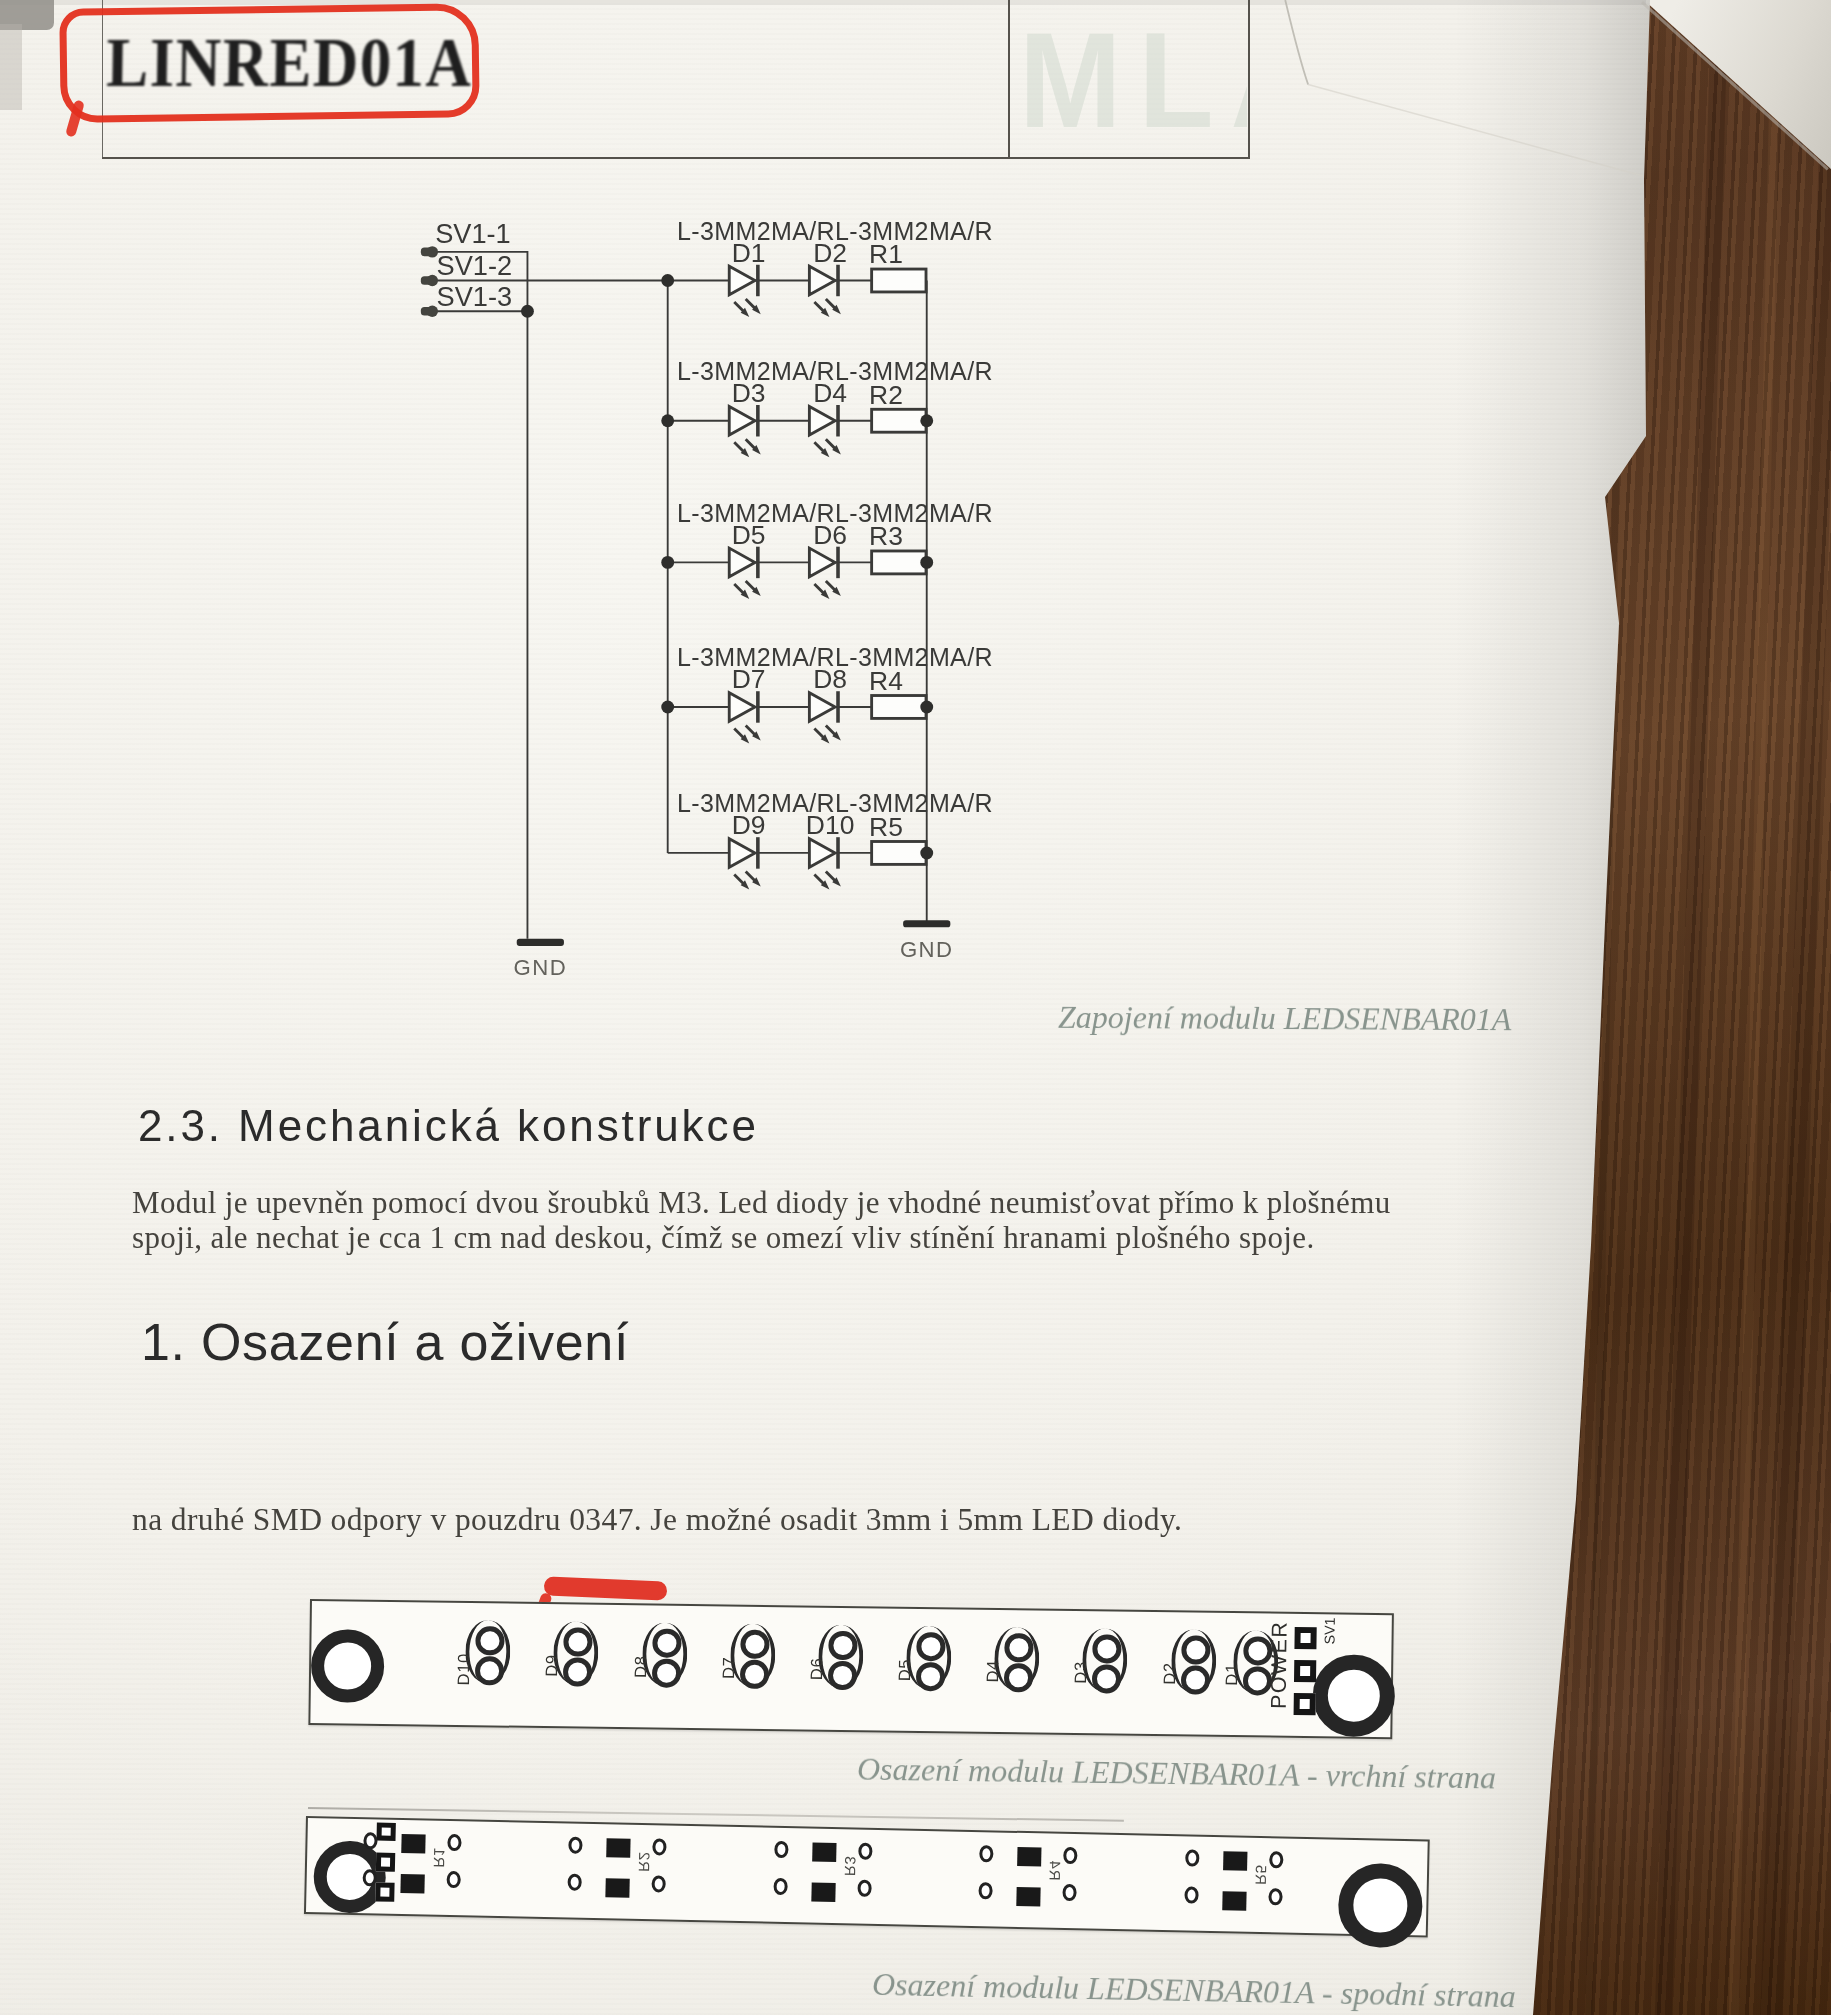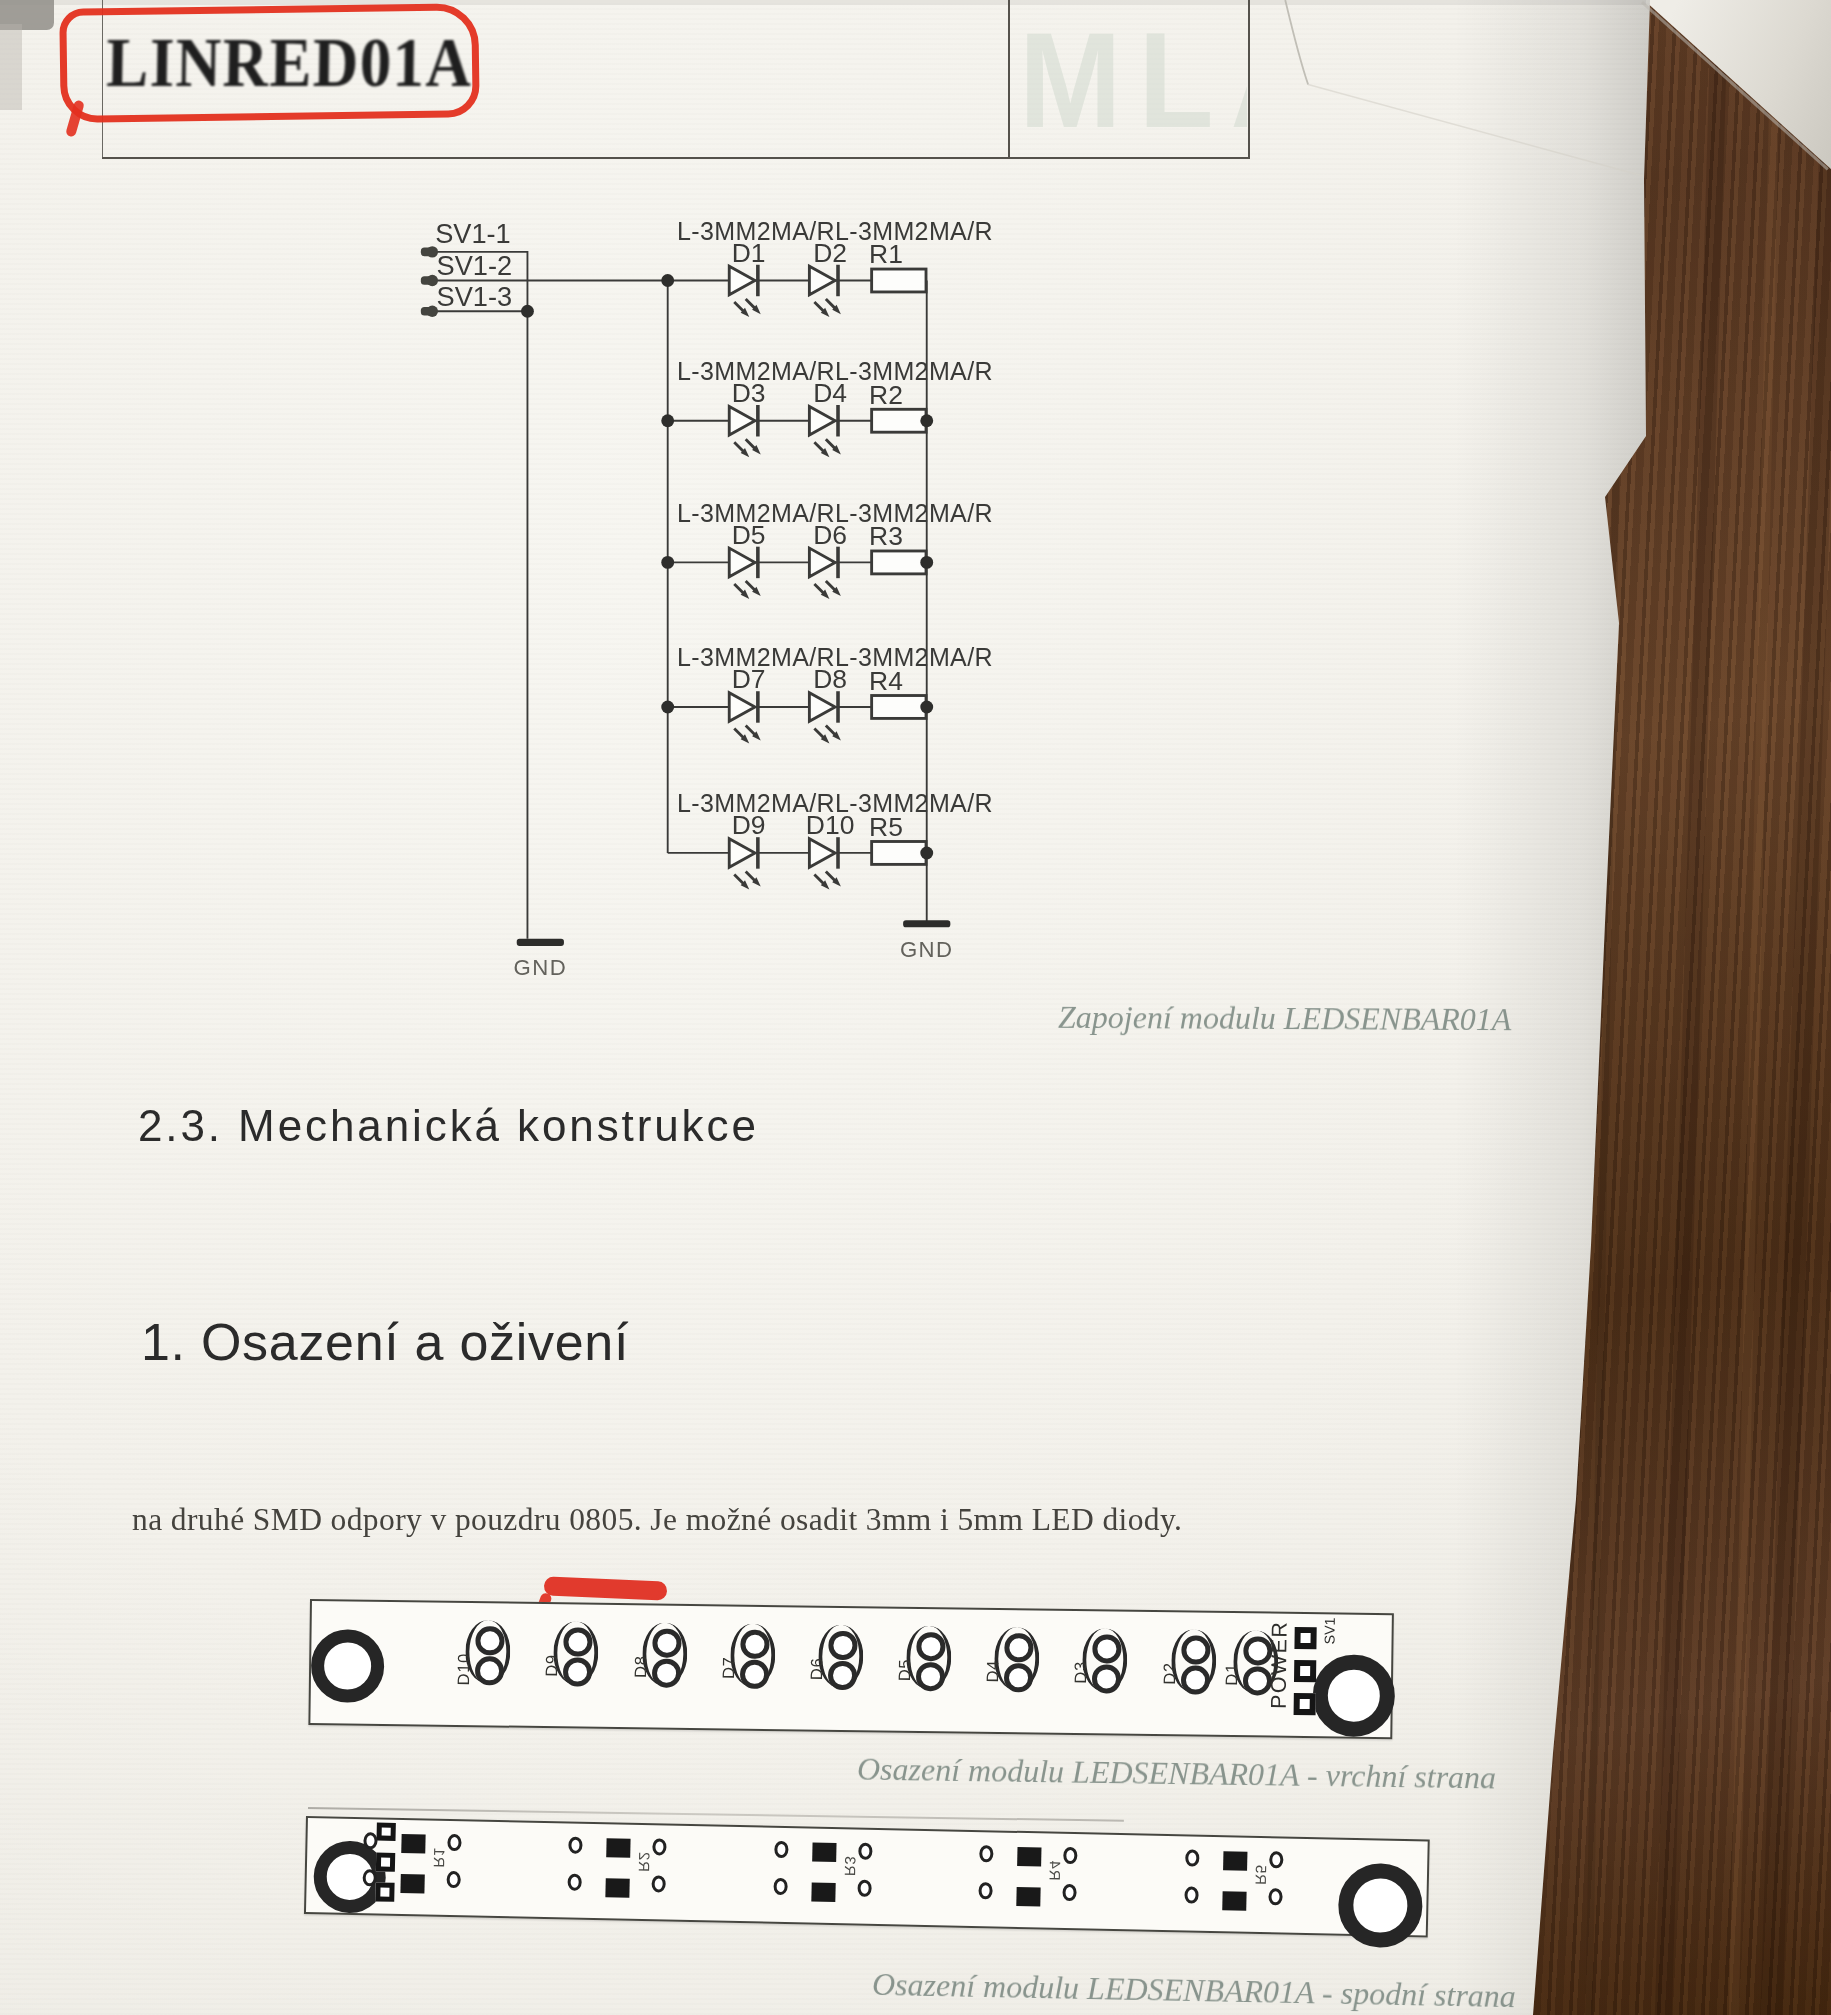--- a/index.html
+++ b/index.html
@@ -254,26 +254,30 @@
     <g>
       <rect x="1262" y="1286" width="66" height="10" rx="4" fill="#2c2c2a"></rect>
       <text class="t-gnd" x="1295" y="1338" text-anchor="middle">GND</text>
     </g>
   </svg>
 
   <div class="abs caption" style="left:1058px;top:1000px;transform:rotate(0.3deg);">Zapojení modulu LEDSENBAR01A</div>
 
   <div class="abs h2" style="left:138px;top:1101px;font-size:44px;letter-spacing:2.9px;">2.3. Mechanická konstrukce</div>
 
+  <div class="abs" style="left:132px;top:1185px;">
+    <div class="body-line" style="font-size:31px;line-height:35px;">Modul je upevněn pomocí dvou šroubků M3. Led diody je vhodné neumisťovat přímo k plošnému</div>
+    <div class="body-line" style="font-size:31px;line-height:35px;">spoji, ale nechat je cca 1 cm nad deskou, čímž se omezí vliv stínění hranami plošného spoje.</div>
+  </div>
 
   <div class="abs h2" style="left:141px;top:1312px;font-size:52px;letter-spacing:0.7px;">1. Osazení a oživení</div>
 
 
   <div class="abs" style="left:132px;top:1500px;">
-    <div class="body-line" style="font-size:31.5px;line-height:40px;">na druhé SMD odpory v pouzdru 0805. Je možné osadit 3mm i 5mm LED diody.</div>
+    <div class="body-line" style="font-size:31.5px;line-height:40px;">na druhé SMD odpory v pouzdru 0347. Je možné osadit 3mm i 5mm LED diody.</div>
   </div>
   <div class="abs red-underline"></div>
   <div class="abs red-underline-tail"></div>
 
   <div class="pcb pcb-top">
     <div class="donut" style="left:0px;top:28px;width:47px;height:47px;border-width:13.6px;"></div>
     <div class="donut" style="left:1002px;top:40px;width:52px;height:52px;border-width:15px;"></div>
 
     <div class="fp" style="left:154px;top:13px;">
         <div class="arcL"></div>

